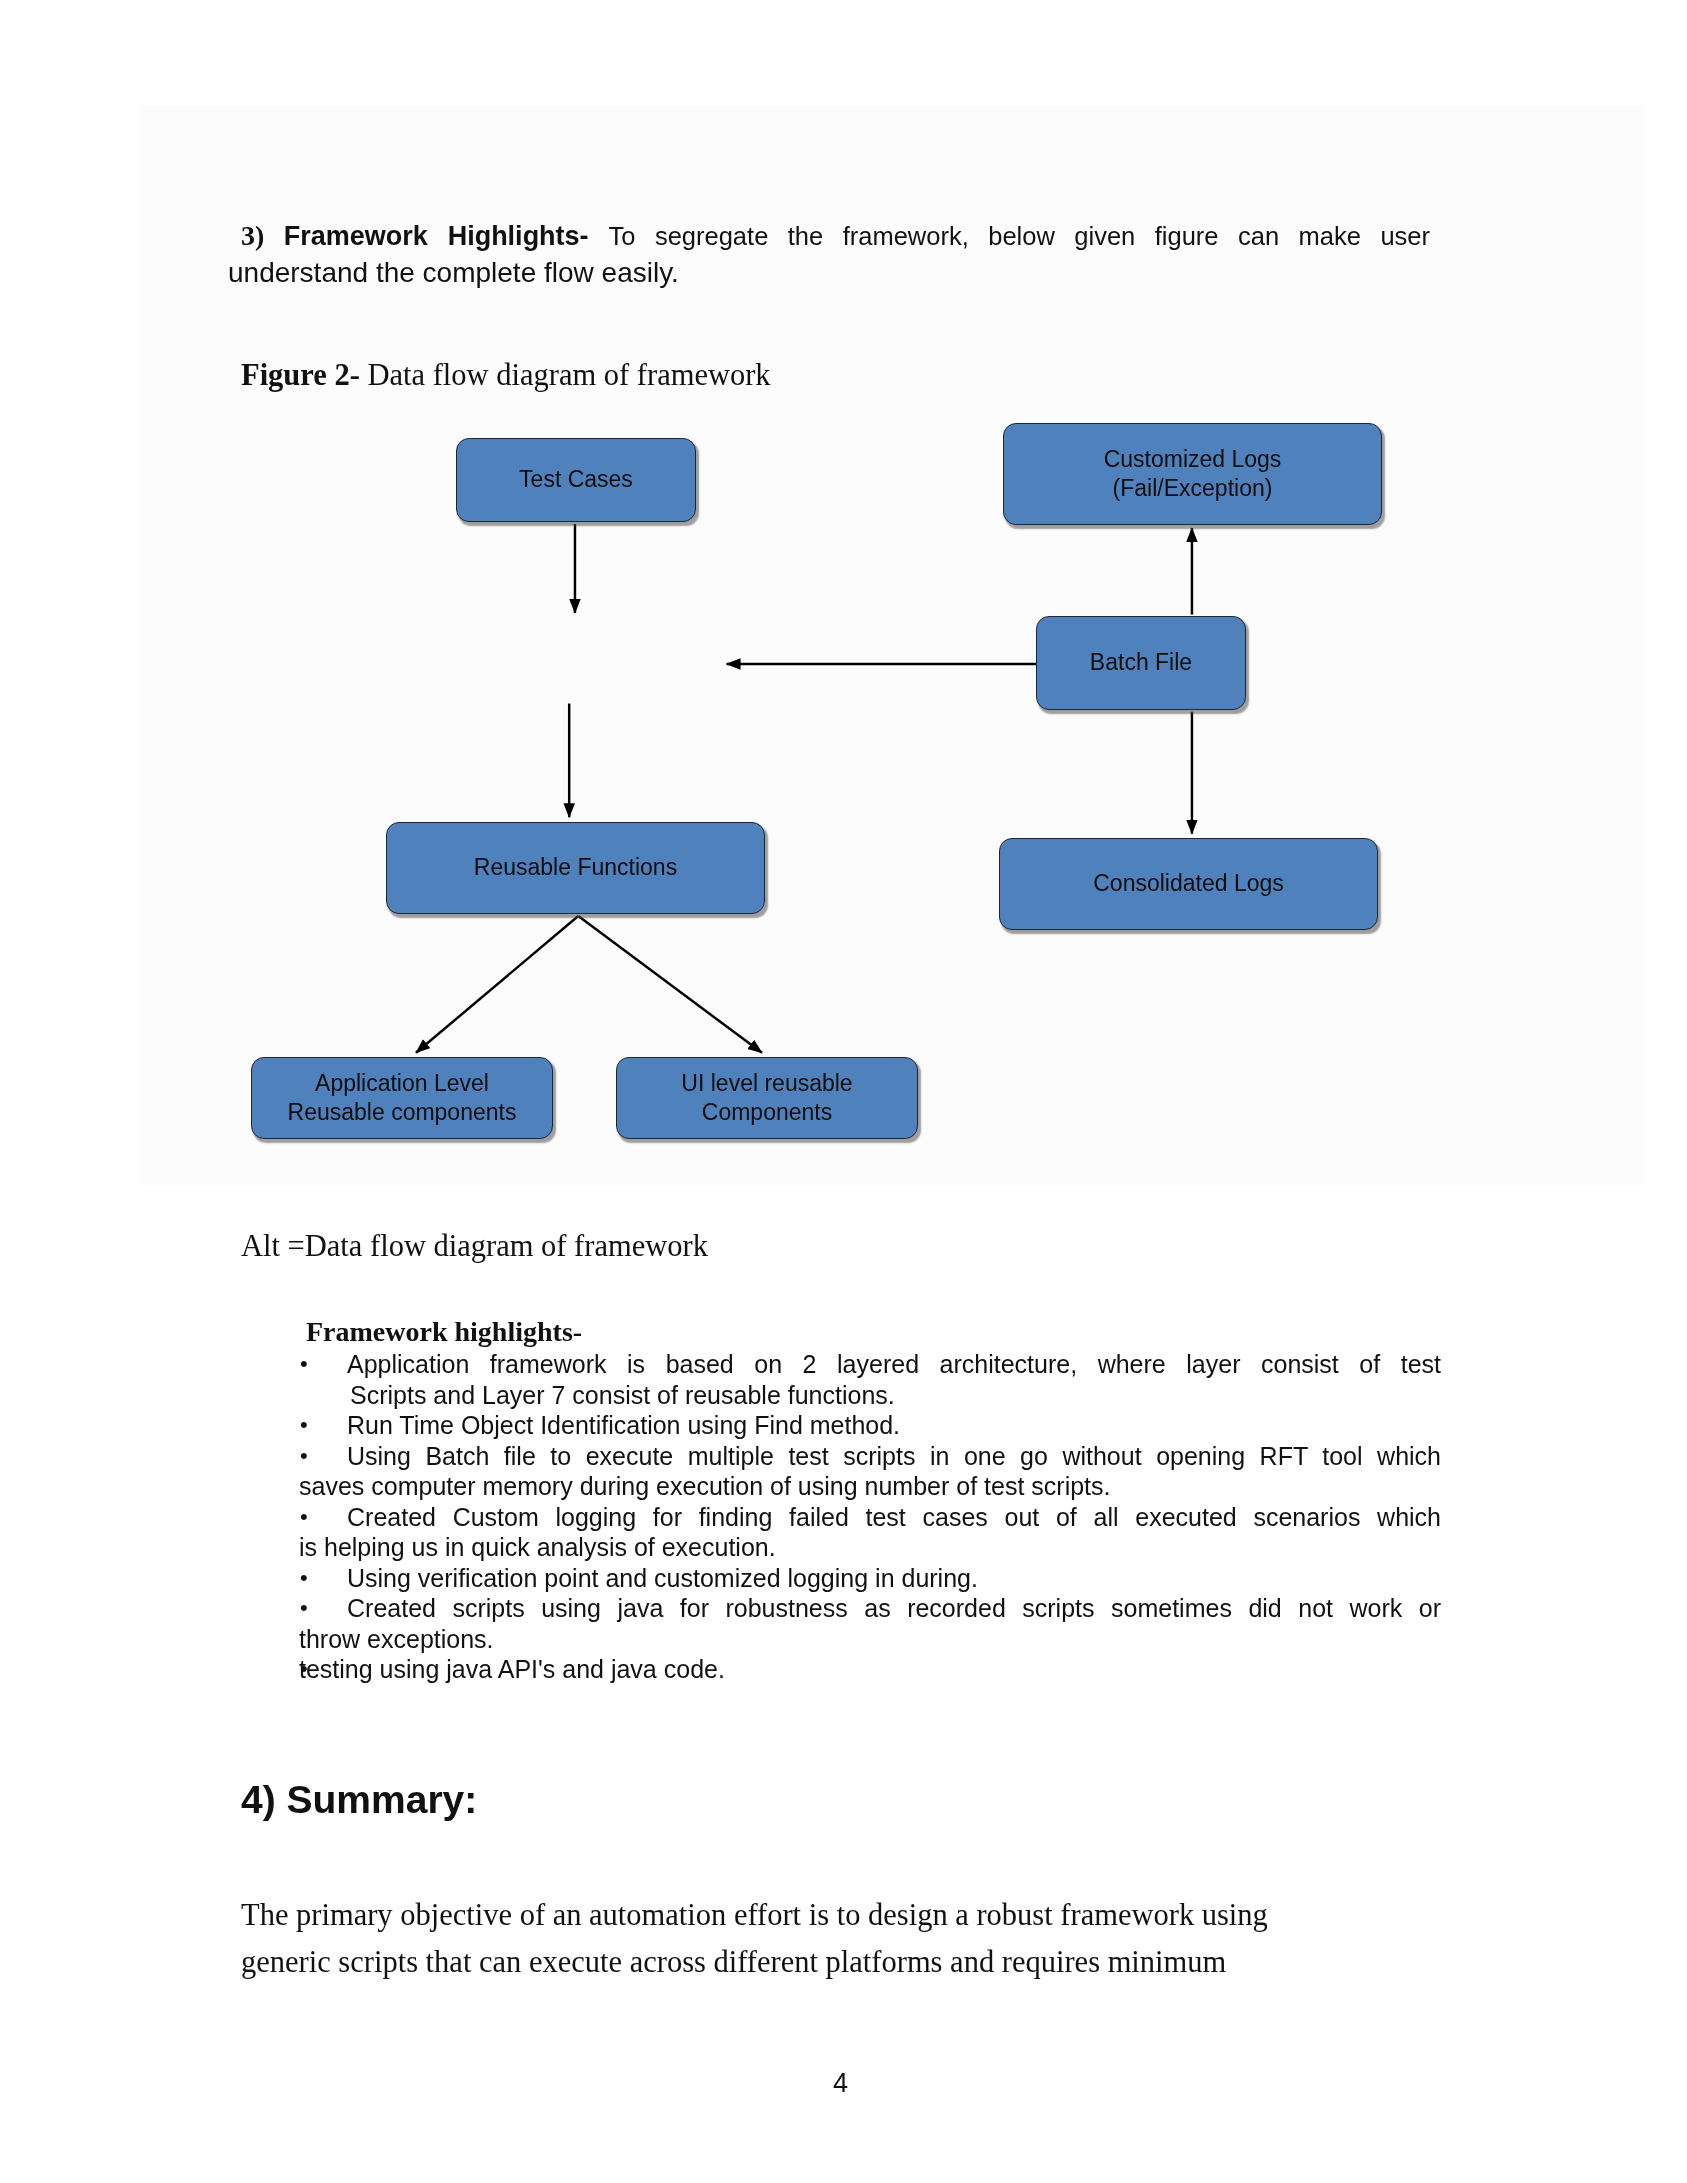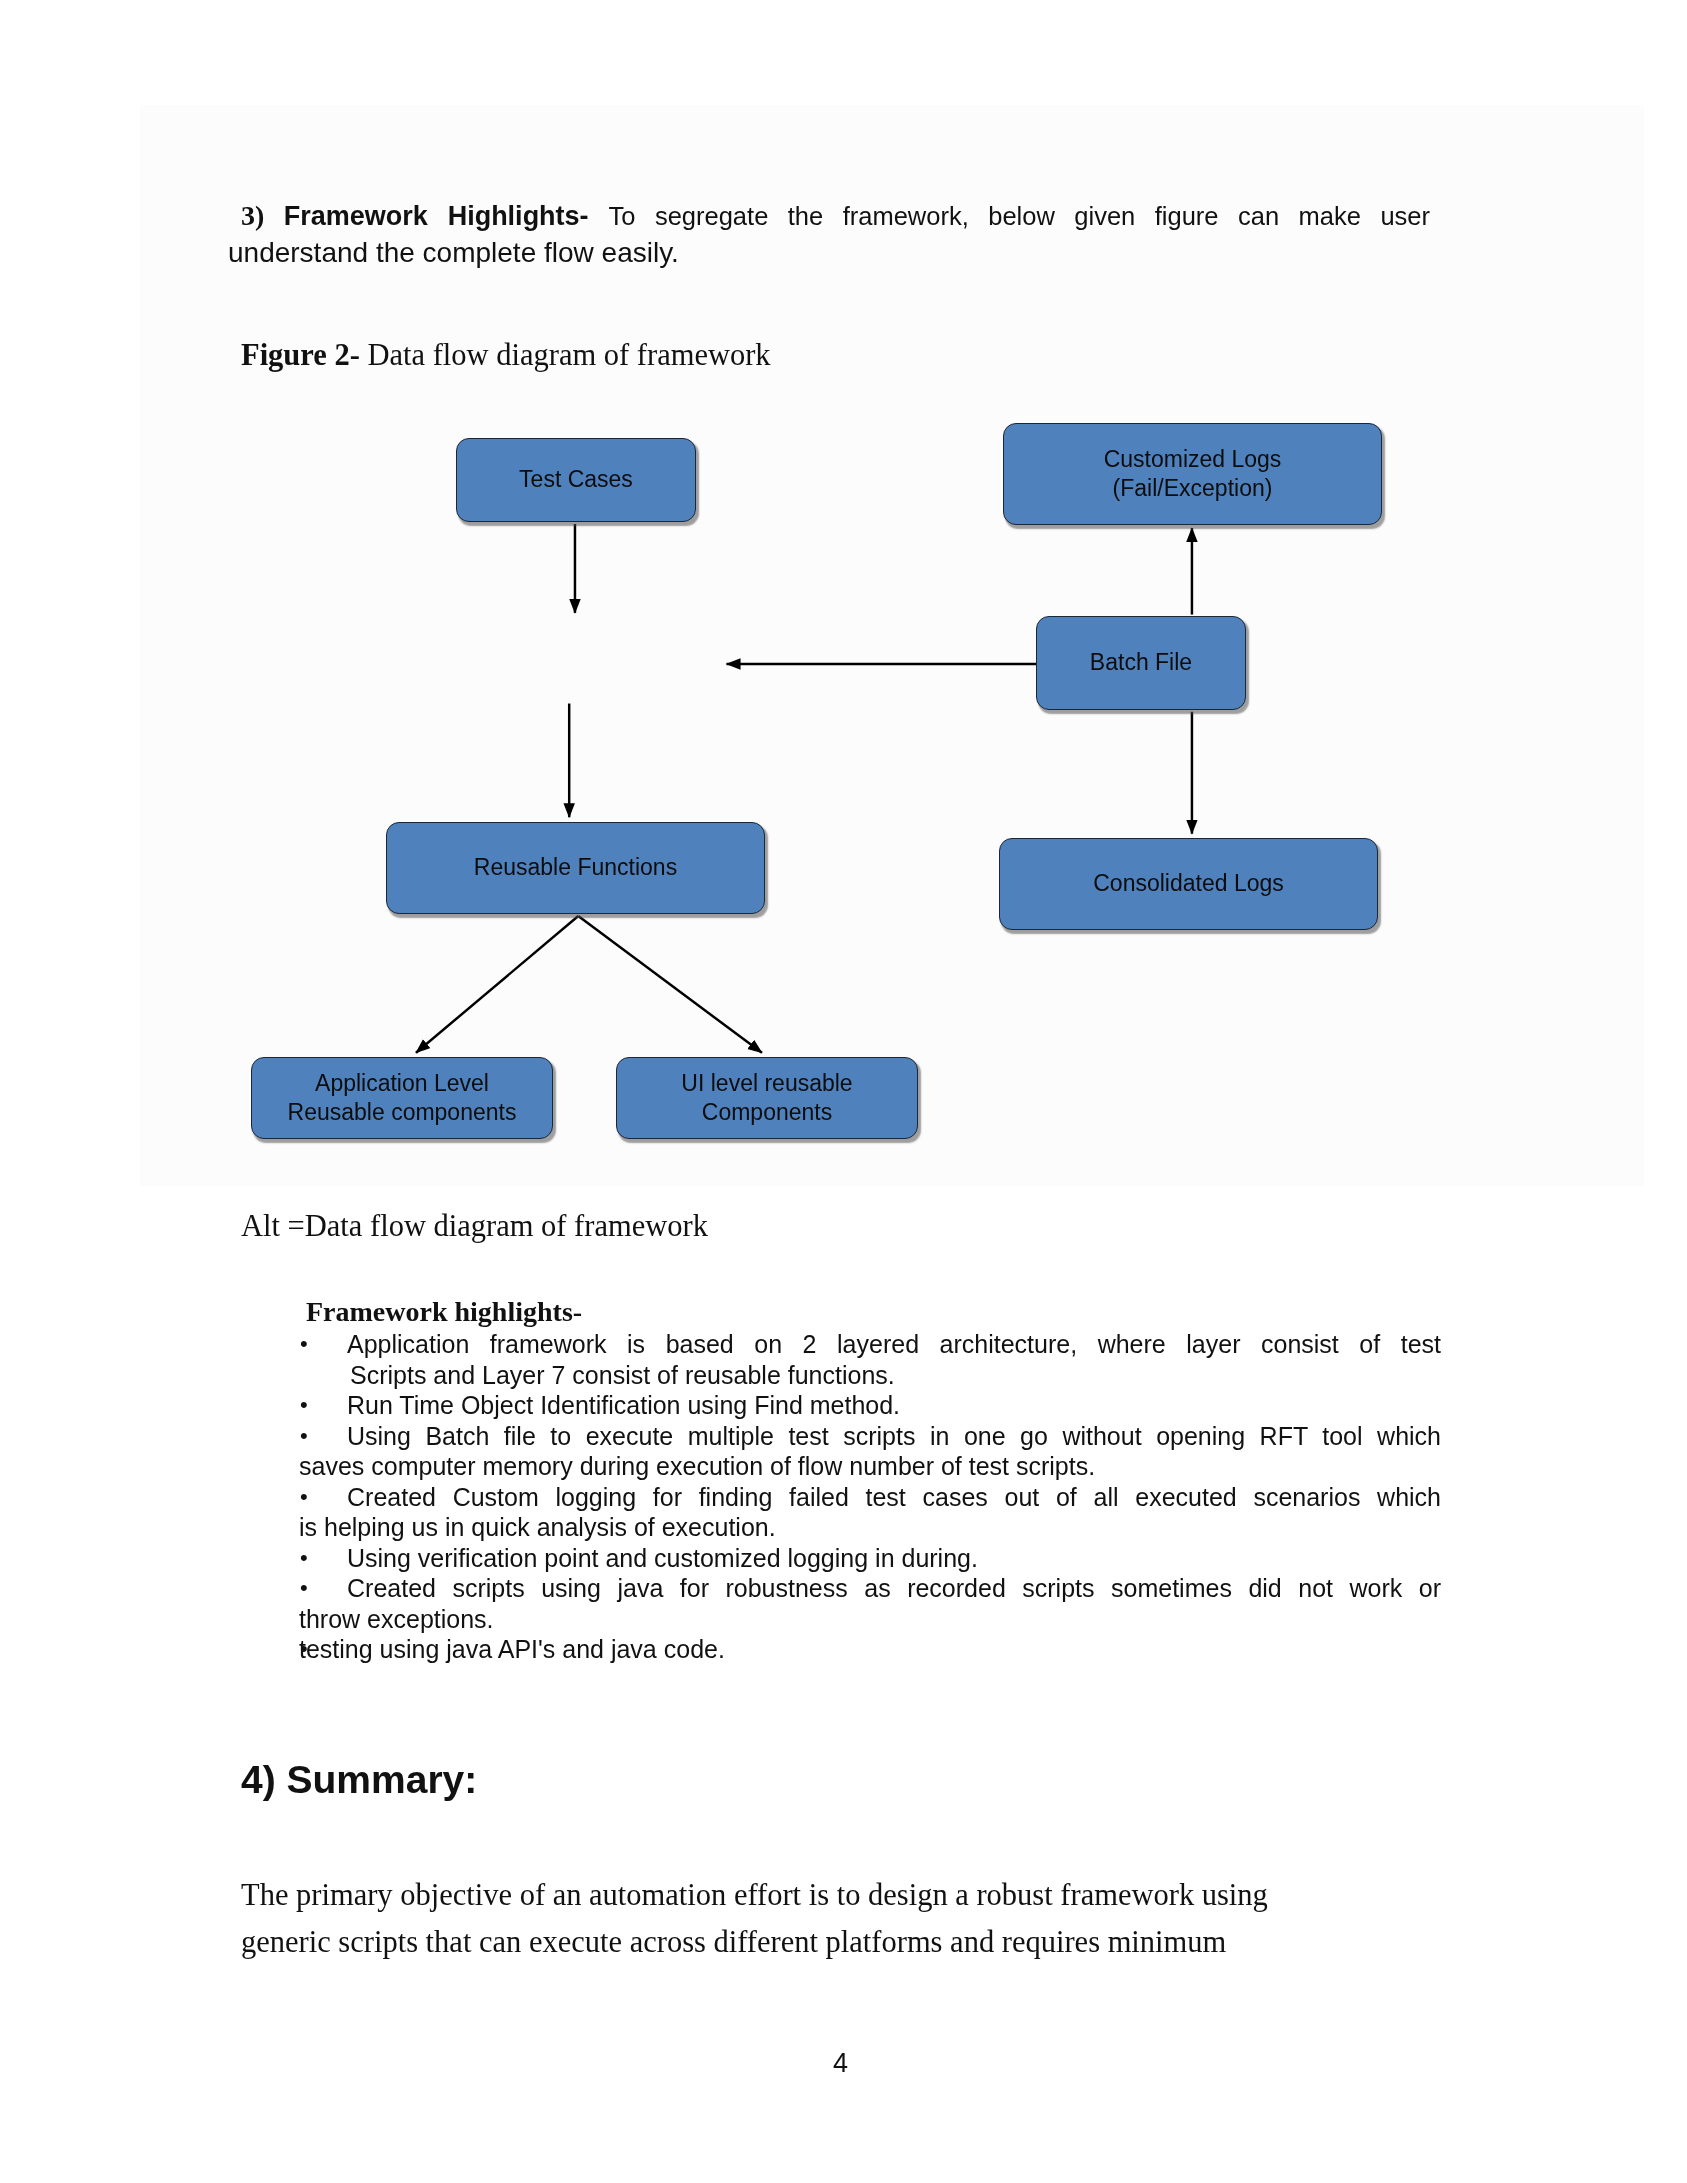--- a/index.html
+++ b/index.html
@@ -2,21 +2,21 @@
 <html style="font-size:13px"><head>
 <meta charset="utf-8">
 <style>
   html,body{margin:0;padding:0;}
   body{width:1687px;height:2183px;background:#ffffff;overflow:hidden;
        font-family:"Liberation Sans",sans-serif;color:#111;}
   .page{position:relative;width:1687px;height:2183px;background:#ffffff;}
   .scan-wash{position:absolute;left:140px;top:105px;width:1504px;height:1081px;
              background:#fcfcfc;}
   
-  .abs{position:absolute;}
+  .abs{position:absolute;margin-top:20px;}
   .h3line1{left:241px;top:200px;width:1189px;text-align:justify;text-align-last:justify;}
   .h3num{font-family:"Liberation Serif",serif;font-weight:bold;font-size:28px;}
   .h3title{font-weight:bold;font-size:27px;}
   .h3intro{font-size:25.5px;}
   .h3line2{left:228px;top:237px;font-size:28px;white-space:nowrap;}
   .figcap{left:241px;top:338px;font-family:"Liberation Serif",serif;font-size:30.5px;white-space:nowrap;}
   .figcap b{font-weight:bold;}
   .altline{left:241px;top:1209px;font-family:"Liberation Serif",serif;font-size:30.5px;white-space:nowrap;}
   .hl-title{left:306px;top:1296px;font-family:"Liberation Serif",serif;font-weight:bold;font-size:28px;white-space:nowrap;}
   .hl-list{left:241px;top:1329px;width:1200px;font-size:25px;line-height:30.5px;}
@@ -93,21 +93,21 @@
     </div>
     <div class="hl-line l-ct">Scripts and Layer 7 consist of reusable functions.</div>
     <div class="hl-line l-b">
       <span class="bullet">•</span>
       <span>Run Time Object Identification using Find method.</span>
     </div>
     <div class="hl-line l-b just">
       <span class="bullet">•</span>
       <span>Using Batch file to execute multiple test scripts in one go without opening RFT tool which</span>
     </div>
-    <div class="hl-line l-cm">saves computer memory during execution of flow number of test scripts.</div>
+    <div class="hl-line l-cm">saves computer memory during execution of using number of test scripts.</div>
     <div class="hl-line l-b just">
       <span class="bullet">•</span>
       <span>Created Custom logging for finding failed test cases out of all executed scenarios which</span>
     </div>
     <div class="hl-line l-cm">is helping us in quick analysis of execution.</div>
     <div class="hl-line l-b">
       <span class="bullet">•</span>
       <span>Using verification point and customized logging in during.</span>
     </div>
     <div class="hl-line l-b just">

